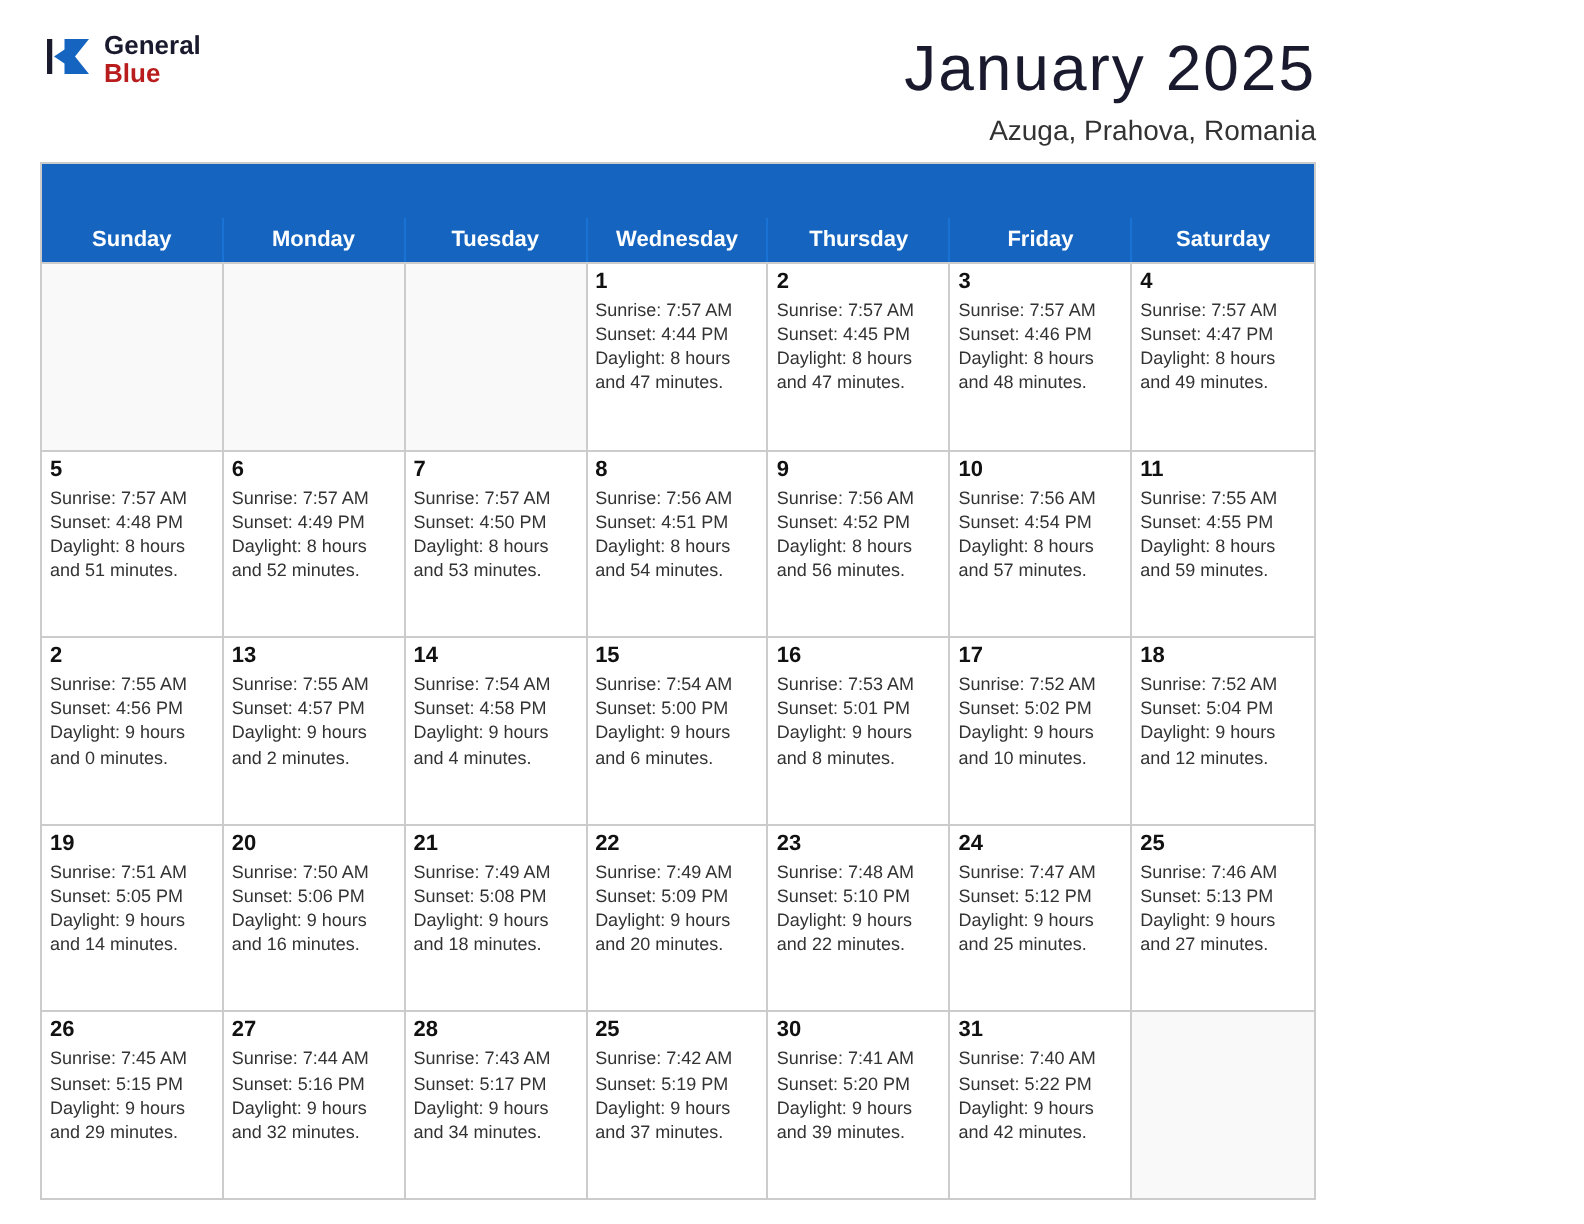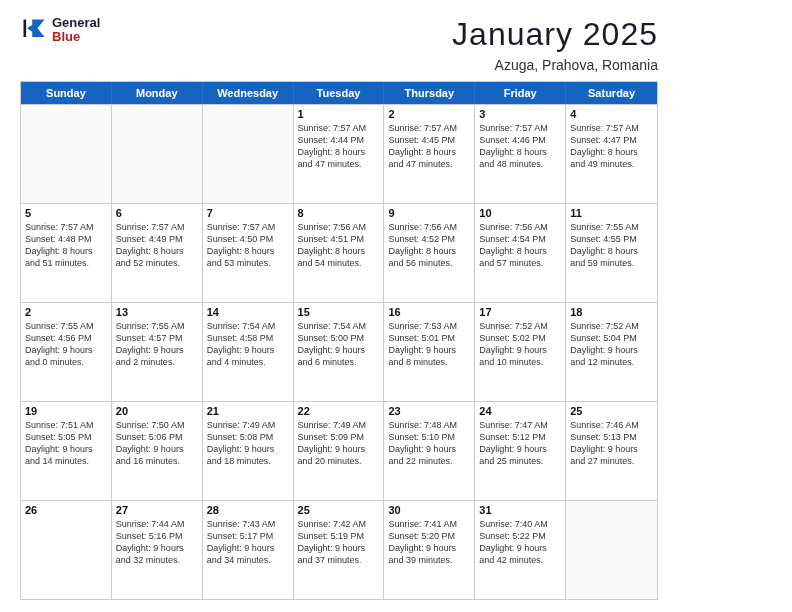--- a/index.html
+++ b/index.html
@@ -65,20 +65,21 @@
       grid-template-columns: repeat(7, 1fr);
       background: #1565c0;
     }
     .cal-header-cell {
       color: #fff;
       font-size: 11px;
       font-weight: bold;
       padding: 5px 4px;
       text-align: center;
       border-right: 1px solid #1a72d4;
+      margin-top: 27px;
     }
     .cal-header-cell:last-child { border-right: none; }
     .cal-body {
       flex: 1;
       display: flex;
       flex-direction: column;
     }
     .cal-week {
       display: grid;
       grid-template-columns: repeat(7, 1fr);
@@ -129,22 +130,22 @@
     <div class="title-block">
       <div class="calendar-title">January 2025</div>
       <div class="calendar-subtitle">Azuga, Prahova, Romania</div>
     </div>
   </div>
 
   <div class="calendar">
     <div class="cal-header-row">
     <div class="cal-header-cell">Sunday</div>
         <div class="cal-header-cell">Monday</div>
+        <div class="cal-header-cell">Tuesday</div>
         <div class="cal-header-cell">Wednesday</div>
-        <div class="cal-header-cell">Tuesday</div>
         <div class="cal-header-cell">Thursday</div>
         <div class="cal-header-cell">Friday</div>
         <div class="cal-header-cell">Saturday</div>
       </div>
     <div class="cal-body">
     <div class="cal-week">
           <div class="cal-cell empty"></div>
           <div class="cal-cell empty"></div>
           <div class="cal-cell empty"></div>
           <div class="cal-cell">
@@ -250,20 +251,21 @@
             <div class="cell-text">Sunrise: 7:47 AM<br>Sunset: 5:12 PM<br>Daylight: 9 hours and 25 minutes.</div>
           </div>
           <div class="cal-cell">
             <span class="day-num">25</span>
             <div class="cell-text">Sunrise: 7:46 AM<br>Sunset: 5:13 PM<br>Daylight: 9 hours and 27 minutes.</div>
           </div>
         </div>
         <div class="cal-week">
           <div class="cal-cell">
             <span class="day-num">26</span>
+            <div class="cell-text">Sunrise: 7:45 AM<br>Sunset: 5:15 PM<br>Daylight: 9 hours and 29 minutes.</div>
           </div>
           <div class="cal-cell">
             <span class="day-num">27</span>
             <div class="cell-text">Sunrise: 7:44 AM<br>Sunset: 5:16 PM<br>Daylight: 9 hours and 32 minutes.</div>
           </div>
           <div class="cal-cell">
             <span class="day-num">28</span>
             <div class="cell-text">Sunrise: 7:43 AM<br>Sunset: 5:17 PM<br>Daylight: 9 hours and 34 minutes.</div>
           </div>
           <div class="cal-cell">

